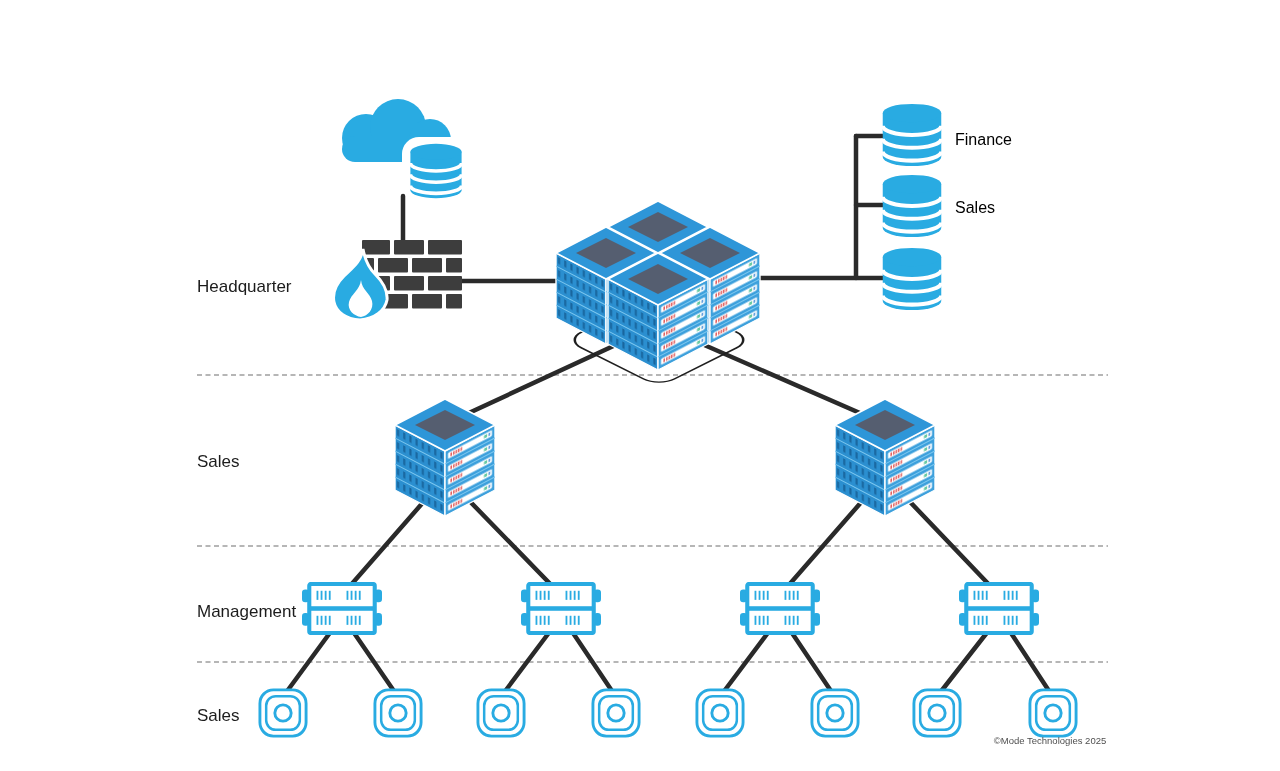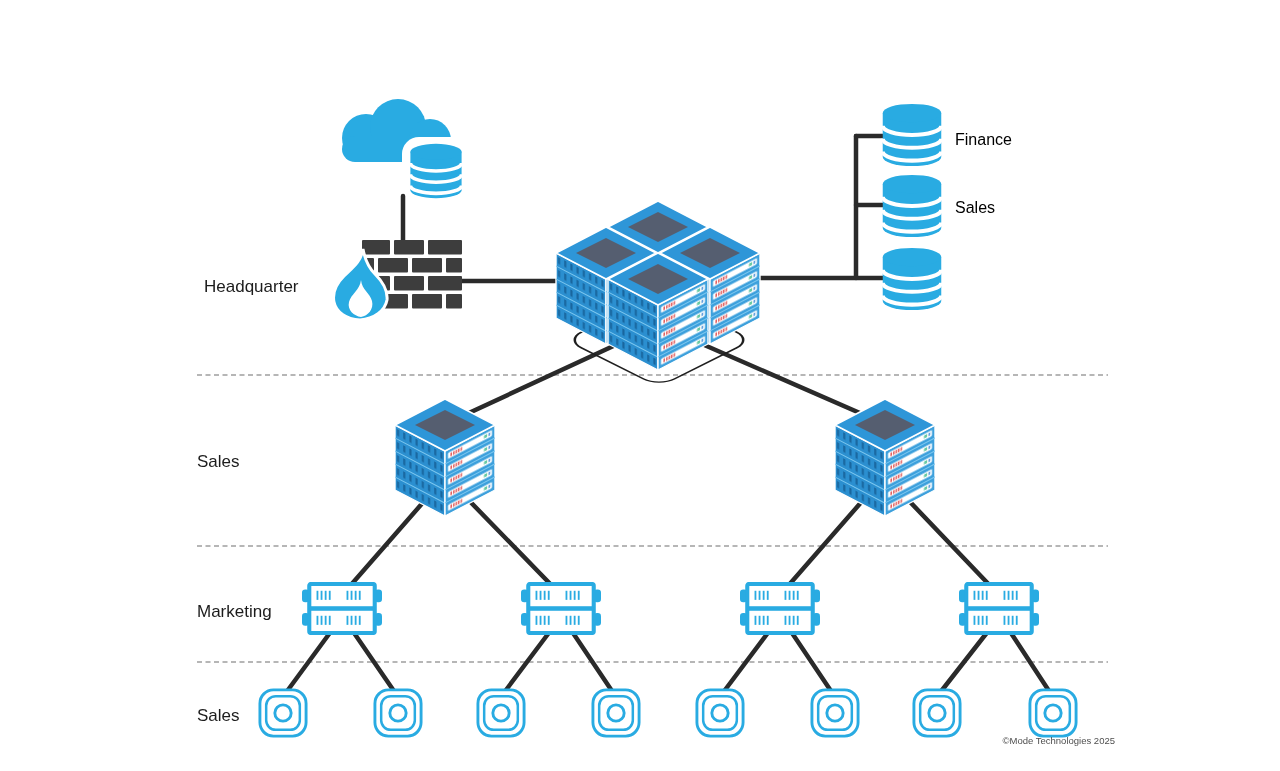--- a/index.html
+++ b/index.html
@@ -3,24 +3,24 @@
 <meta charset="utf-8">
 <style>
   html,body{margin:0;padding:0;background:#fff;}
   .canvas{position:relative;width:1280px;height:771px;background:#ffffff;overflow:hidden;
           font-family:"Liberation Sans","DejaVu Sans",sans-serif;}
   .gfx{position:absolute;left:0;top:0;}
   .title-banner{position:absolute;left:197px;top:30px;width:908px;height:45px;box-sizing:border-box;
                 background:#29a9e1;border:2px solid #141414;display:flex;align-items:center;justify-content:center;}
   .title-banner span{font-size:20px;font-weight:500;color:#0e0e12;letter-spacing:.2px;}
   .lvl{position:absolute;left:197px;font-size:17px;color:#1c1c1c;}
-  .lvl-hq{top:277px;margin-left:7px;} .lvl-site{top:452px;} .lvl-sup{top:602px;} .lvl-task{top:706px;}
+  .lvl-hq{top:277px;} .lvl-site{top:452px;} .lvl-sup{top:602px;} .lvl-task{top:706px;}
   .dblabel{position:absolute;left:955px;font-size:16px;color:#000000;line-height:23px;}
   .db-finance{top:128px;} .db-legal{top:196px;} .db-sales{top:256px;width:96px;}
-  .copyright{position:absolute;left:985px;top:735px;width:130px;font-size:9.5px;color:#4f4f4f;text-align:right;}
+  .copyright{position:absolute;left:985px;top:735px;width:130px;font-size:9.5px;color:#4f4f4f;text-align:center;}
 </style>
 </head>
 <body>
 
 <div class="canvas">
 
   <svg class="gfx" width="1280" height="771" viewBox="0 0 1280 771">
     <defs>
       <pattern id="vents" width="6.2" height="13" patternUnits="userSpaceOnUse">
         <rect x="2" y="3" width="2.1" height="6.5" fill="#19669E"></rect>
@@ -185,20 +185,20 @@
     <use href="#task-node" x="591" y="688" width="50" height="50"></use>
     <use href="#task-node" x="695" y="688" width="50" height="50"></use>
     <use href="#task-node" x="810" y="688" width="50" height="50"></use>
     <use href="#task-node" x="912" y="688" width="50" height="50"></use>
     <use href="#task-node" x="1028" y="688" width="50" height="50"></use>
   </svg>
 
 
   <div class="lvl lvl-hq">Headquarter</div>
   <div class="lvl lvl-site">Sales</div>
-  <div class="lvl lvl-sup">Marketing</div>
+  <div class="lvl lvl-sup">Management</div>
   <div class="lvl lvl-task">Sales</div>
 
   <div class="dblabel db-finance">Finance</div>
   <div class="dblabel db-legal">Sales</div>
 
   <div class="copyright">©Mode Technologies 2025</div>
 </div>
 
 </body></html>

